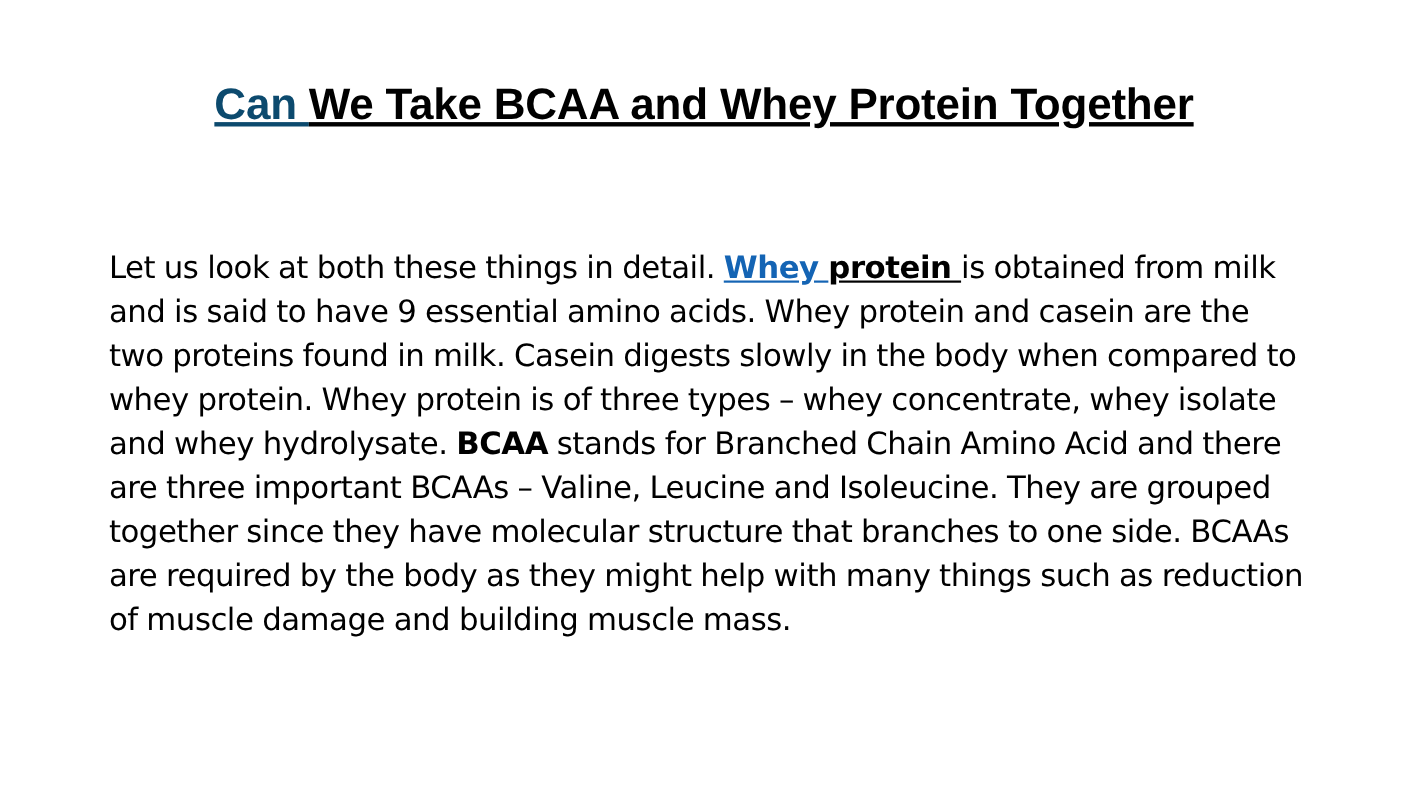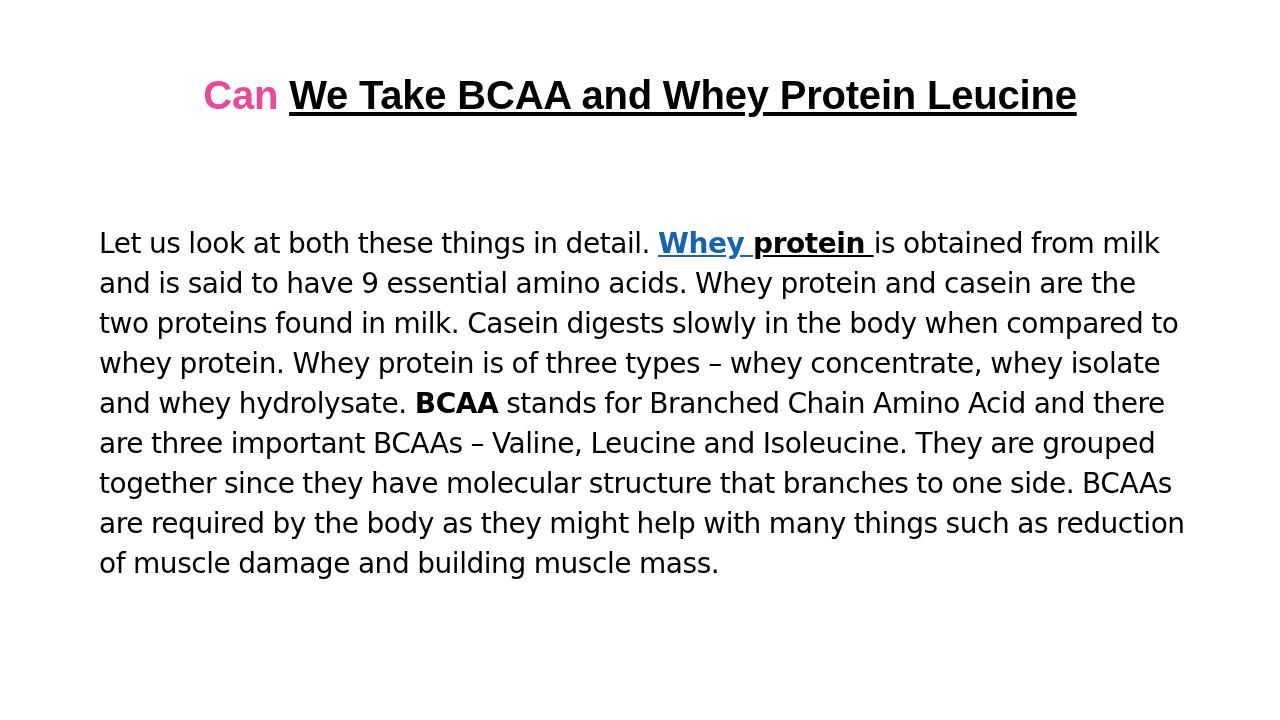--- a/index.html
+++ b/index.html
@@ -35,21 +35,22 @@
     font-family: "Liberation Sans", sans-serif;
     font-weight: bold;
     font-size: 40px;
     line-height: 48px;
     color: #000000;
     letter-spacing: -0.2px;
     white-space: nowrap;
   }
 
   .slide-title .t-link {
-    color: #ec4899;
+    color: #0c4a6e;
+    text-decoration: underline;
     text-underline-offset: 3px;
   }
 
   .slide-title .t-plain {
     color: #000000;
     text-decoration: underline;
     text-underline-offset: 3px;
   }
 
   
@@ -94,20 +95,20 @@
     color: #000000;
     font-weight: normal;
   }
 </style>
 </head>
 <body>
 
 <div class="slide">
 
   <div class="title-block">
-    <h1 class="slide-title"><span class="t-link">Can </span><span class="t-plain">We Take BCAA and Whey Protein Leucine</span></h1>
+    <h1 class="slide-title"><span class="t-link">Can </span><span class="t-plain">We Take BCAA and Whey Protein Together</span></h1>
   </div>
 
   <div class="body-block">
     <p class="body-text"><span class="b-plain">Let us look at both these things in detail. </span><span class="b-link">Whey </span><span class="b-link-black">protein </span><span class="b-plain">is obtained from milk and is said to have 9 essential amino acids. Whey protein and casein are the two proteins found in milk. Casein digests slowly in the body when compared to whey protein. Whey protein is of three types – whey concentrate, whey isolate and whey hydrolysate.  </span><span class="b-bold">BCAA</span><span class="b-plain"> stands for Branched Chain Amino Acid and there are three important BCAAs – Valine, Leucine and Isoleucine. They are grouped together since they have molecular structure that branches to one side. BCAAs are required by the body as they might help with many things such as reduction of muscle damage and building muscle mass.</span></p>
   </div>
 
 </div>
 
 </body></html>

